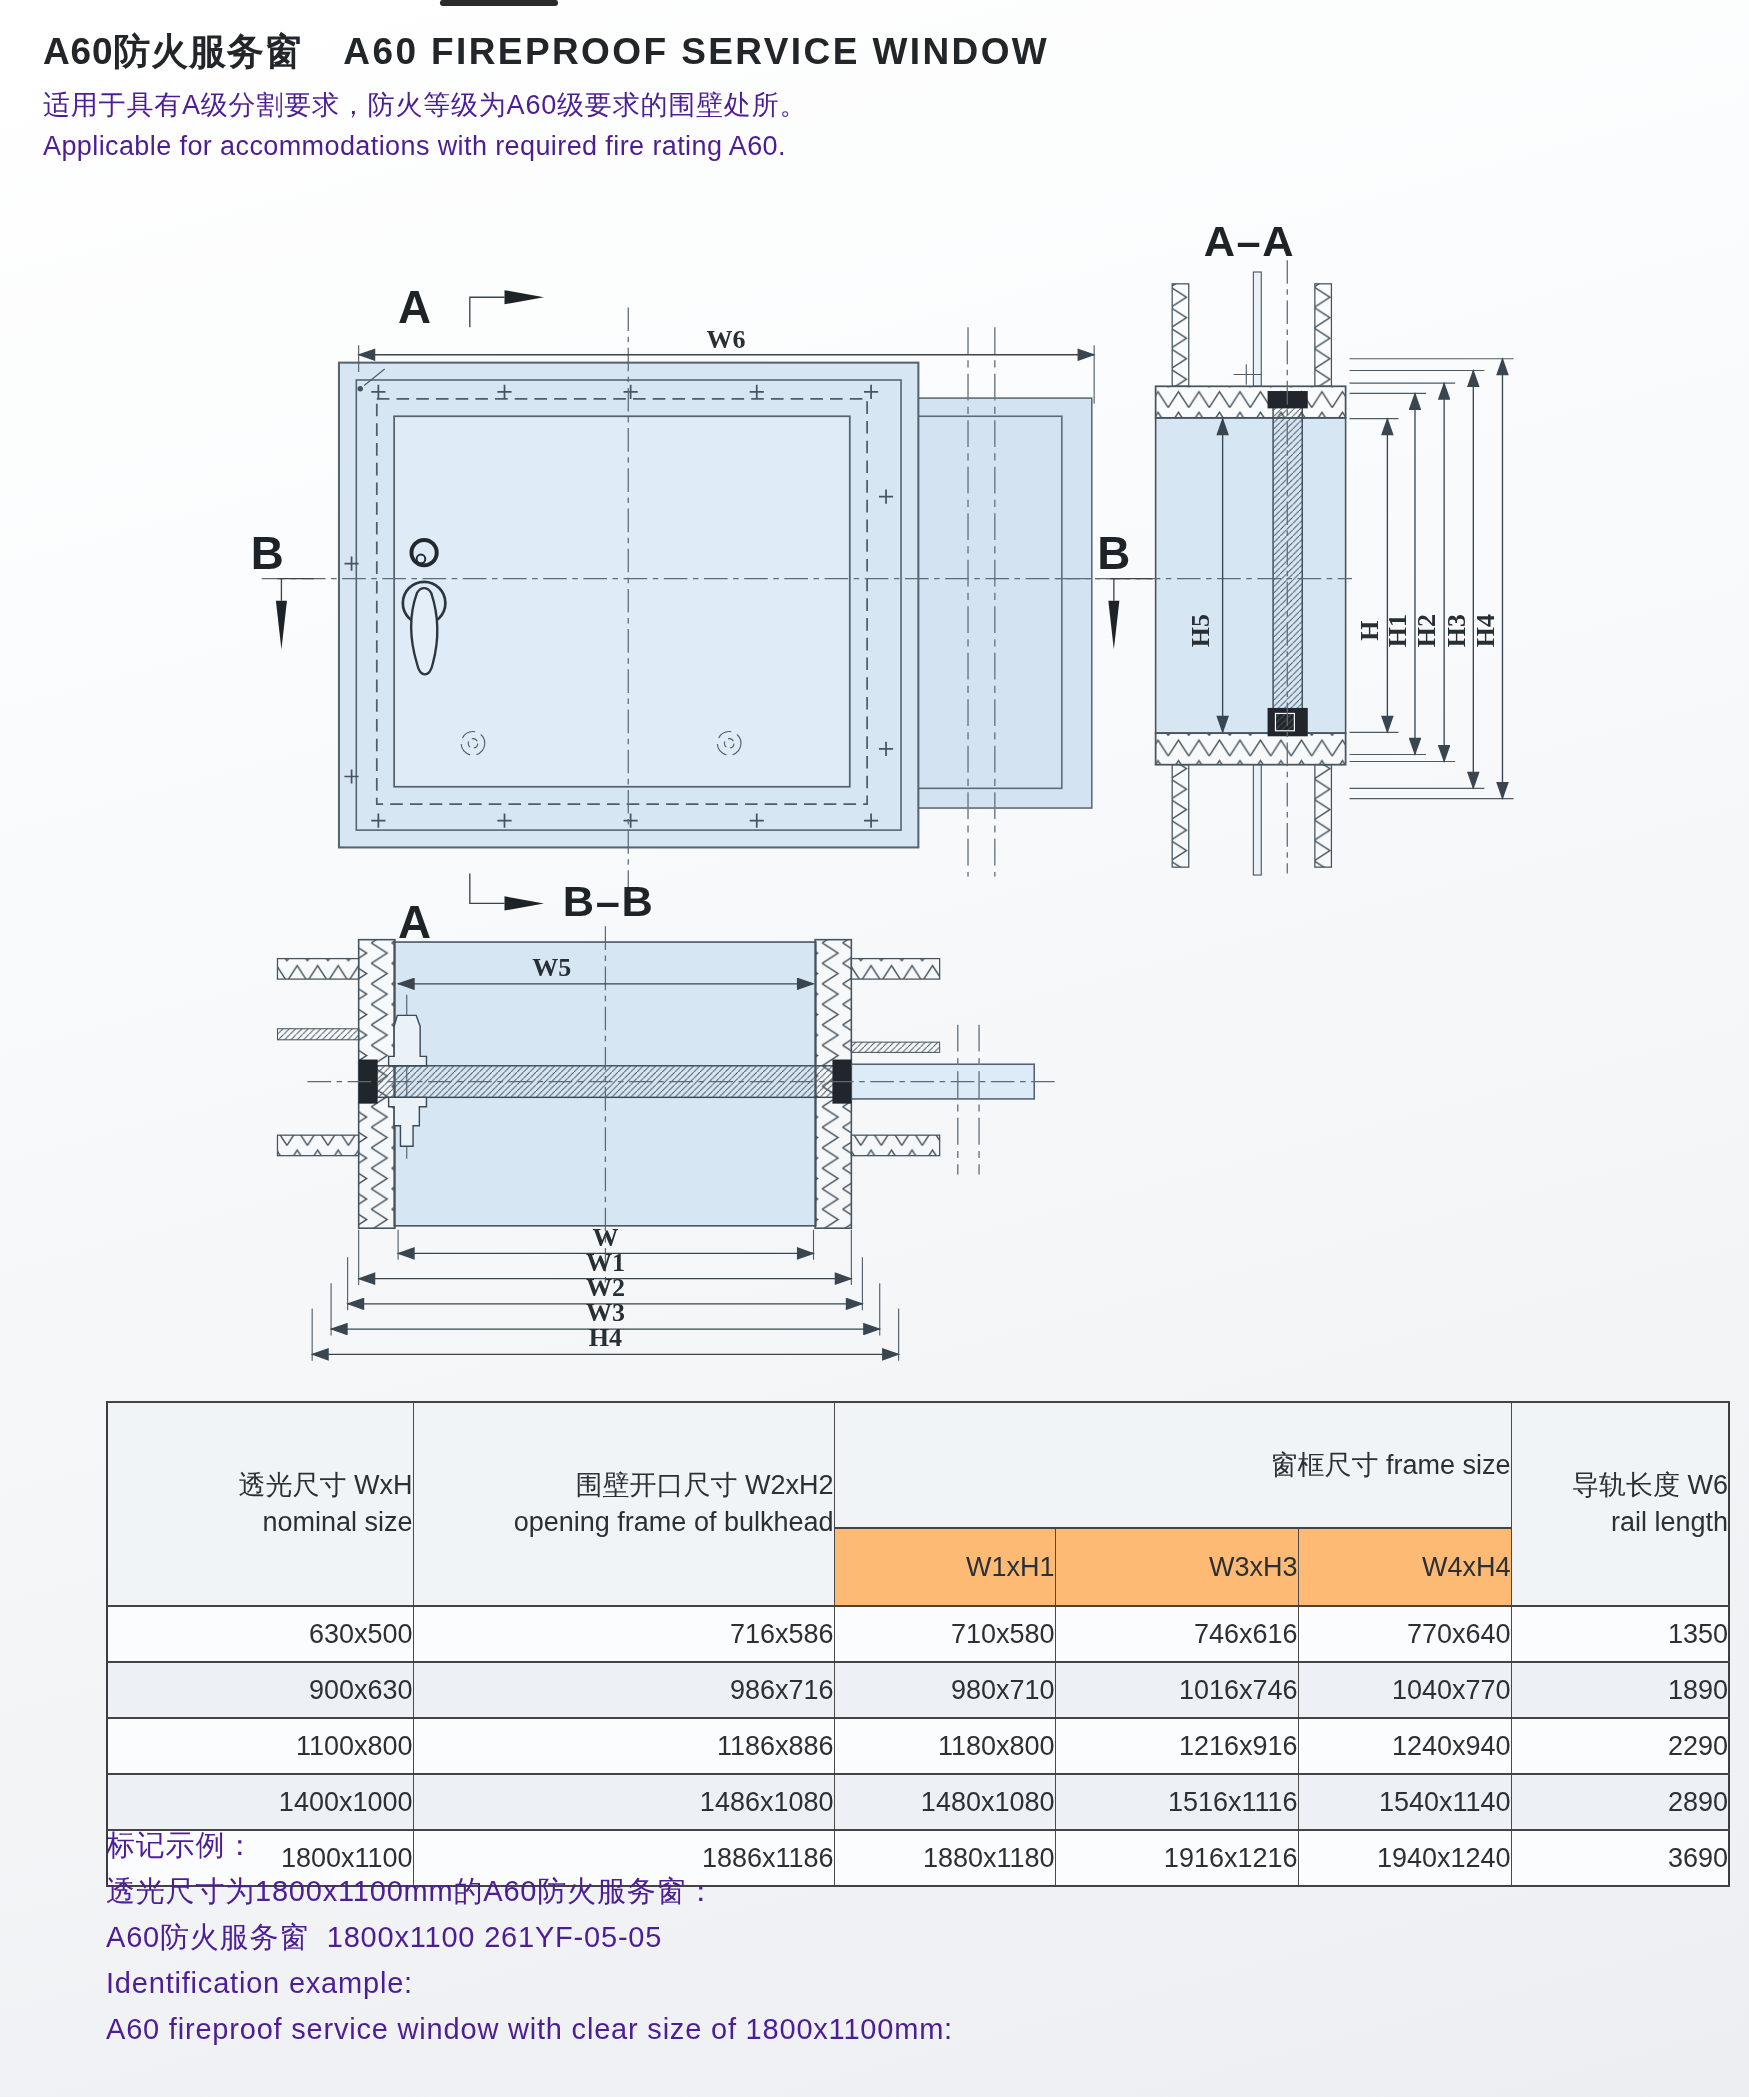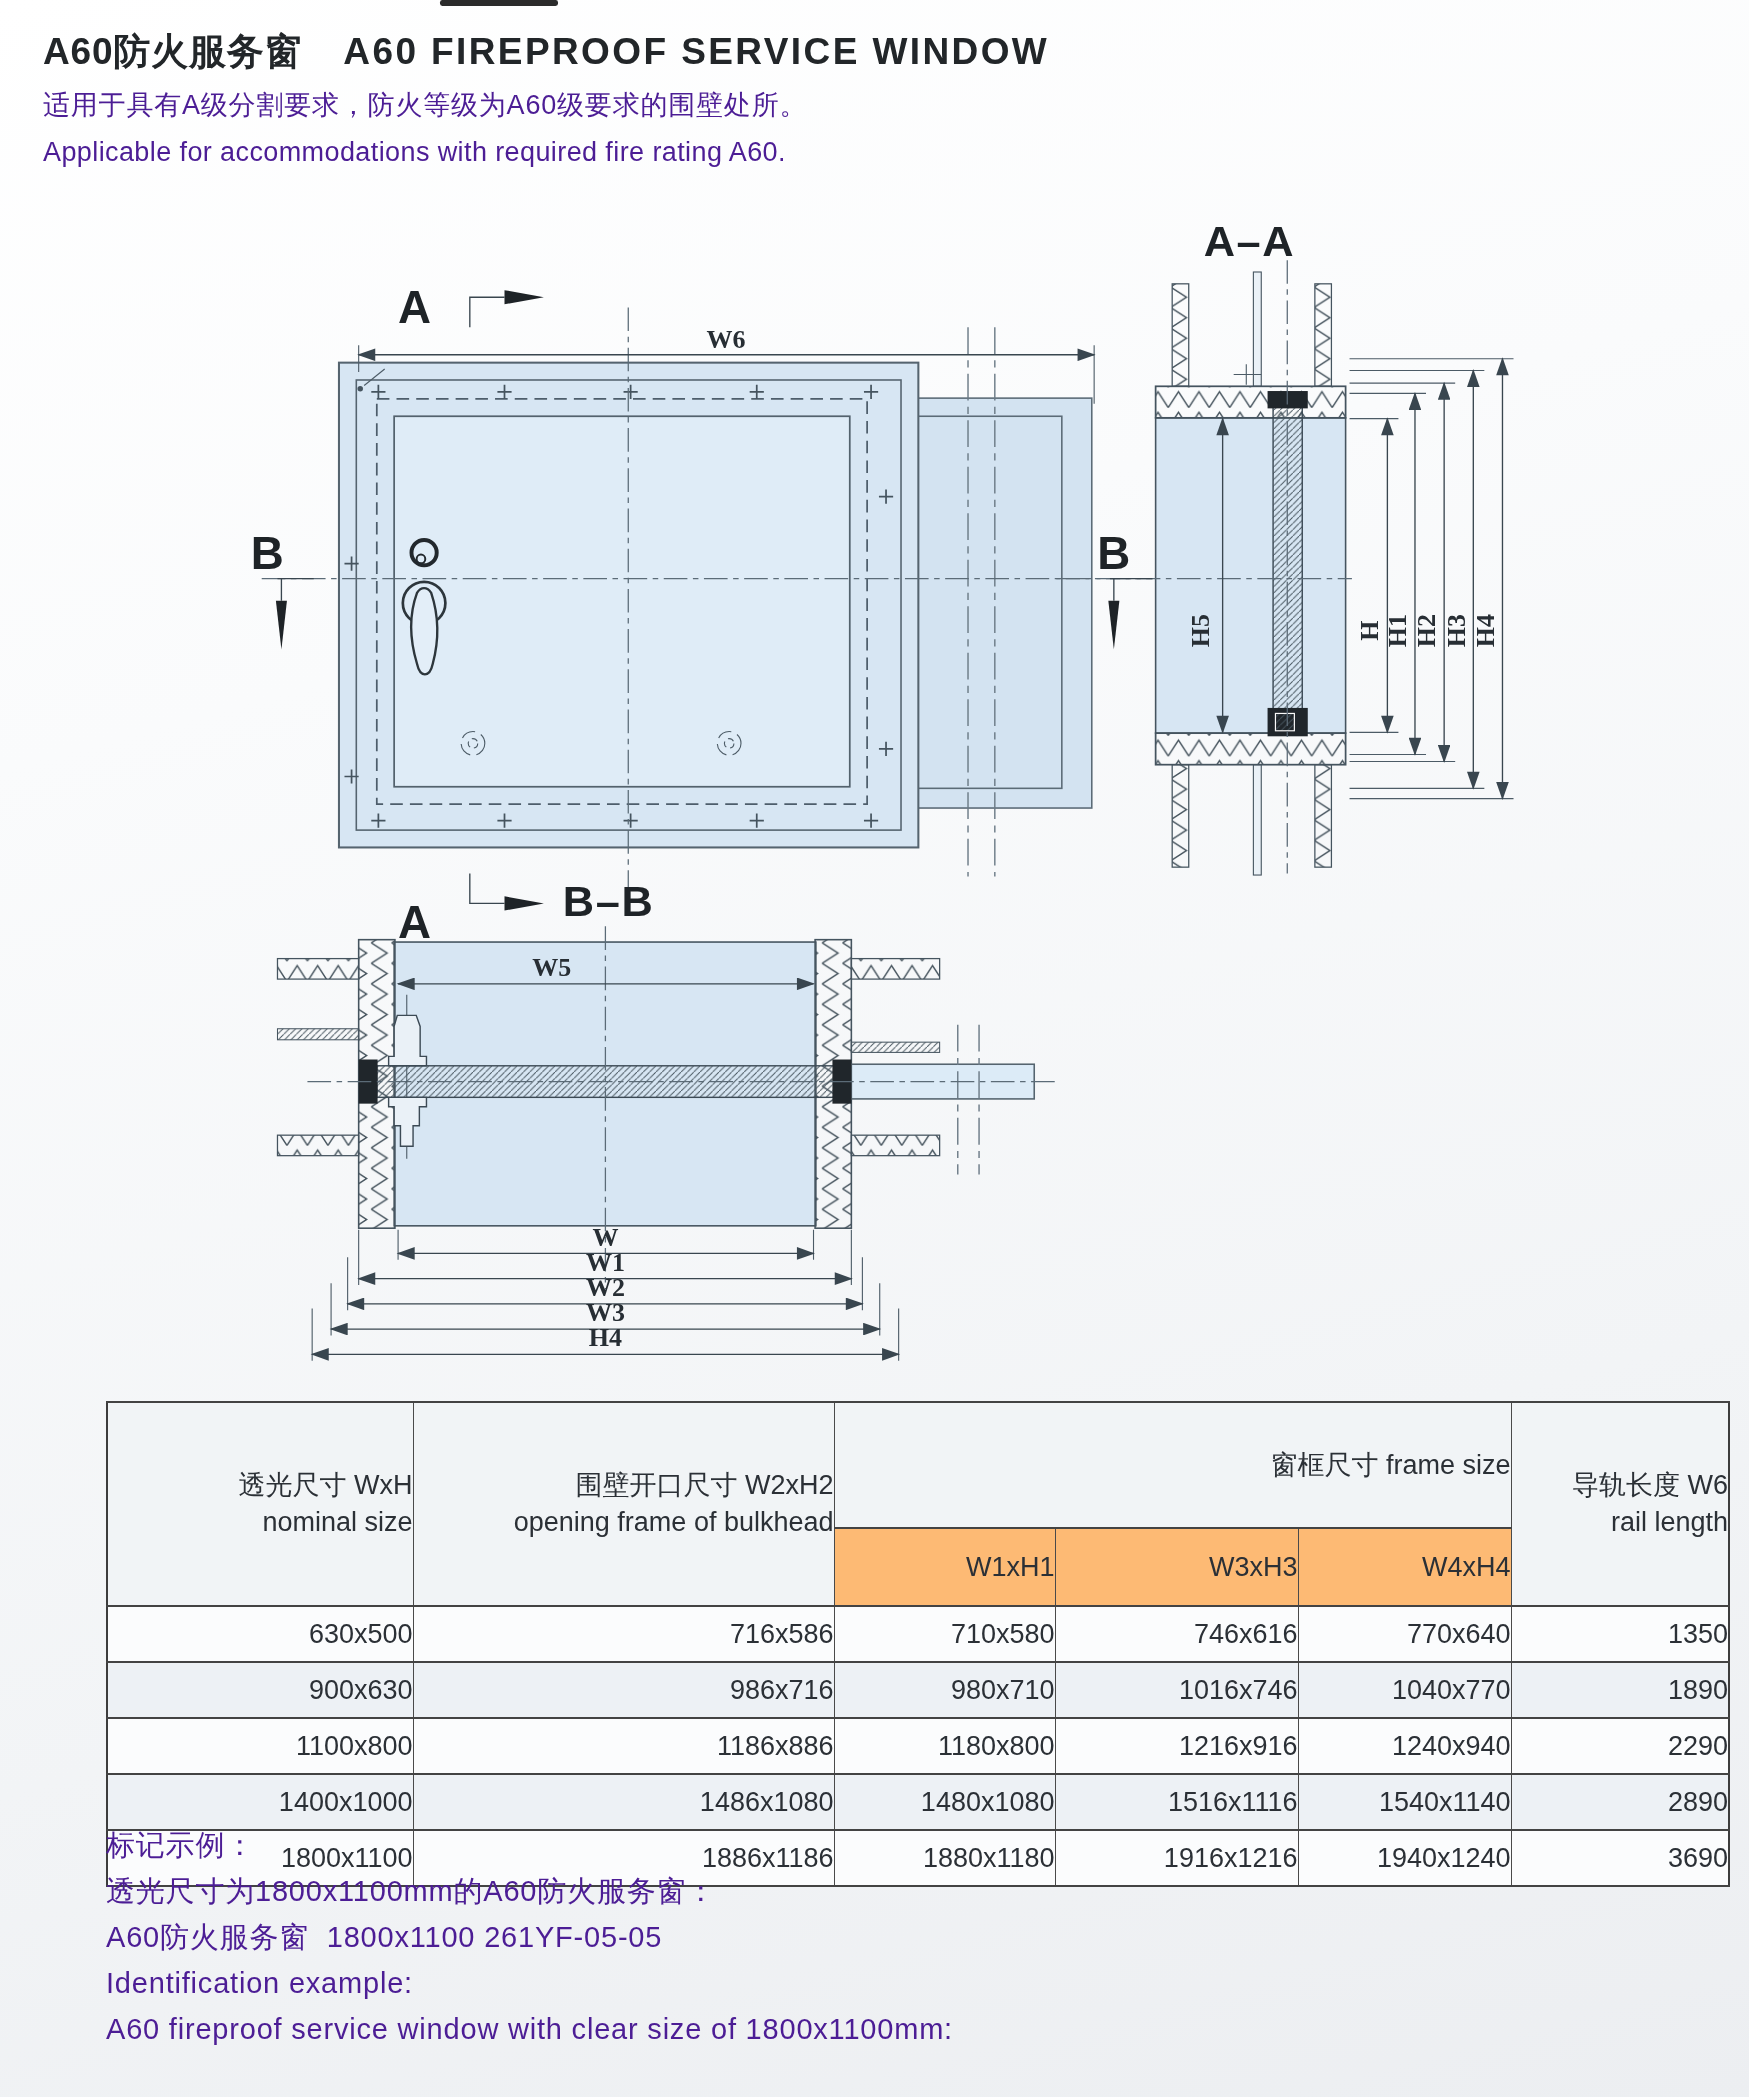--- a/index.html
+++ b/index.html
@@ -10,21 +10,21 @@
   }
   .page{position:absolute;inset:0}
   .scan-strip{position:absolute;left:440px;top:0;width:118px;height:5.5px;background:#2b2b2b;border-radius:2.4px}
 
   
   .hdr{position:absolute;left:43px;top:27px}
   .title{font-size:37px;font-weight:bold;color:#222629;letter-spacing:0.8px;white-space:nowrap}
   .title .en{letter-spacing:2.4px;margin-left:41px}
   .model{margin-top:28px;font-size:34px;font-weight:bold;color:#d0453e;letter-spacing:2.4px}
   .desc{margin-top:9.5px;font-size:27px;color:#4c1d95;letter-spacing:0.8px}
-  .desc.en{margin-top:14px;letter-spacing:0.4px}
+  .desc.en{margin-top:8px;letter-spacing:0.4px}
 
   
   .drawing{position:absolute;left:0;top:201px;width:1750px;height:1192px}
   .s-thin{stroke:#4c5b66;stroke-width:1.4;fill:none}
   .s-cl{stroke:#5b6b77;stroke-width:1.6;fill:none;stroke-dasharray:30 7 7 7}
   .s-brk{stroke:#6b7a86;stroke-width:1.8;fill:none;stroke-dasharray:34 8 9 8}
   .s-dash{stroke:#4d5d6b;stroke-width:2.2;fill:none;stroke-dasharray:16 9}
   .s-dim{stroke:#39464f;stroke-width:1.7;fill:none}
   .s-cross{stroke:#45545f;stroke-width:2.2;fill:none}
   .t-dim{font:bold 33px "Liberation Serif",serif;fill:#272e34}

